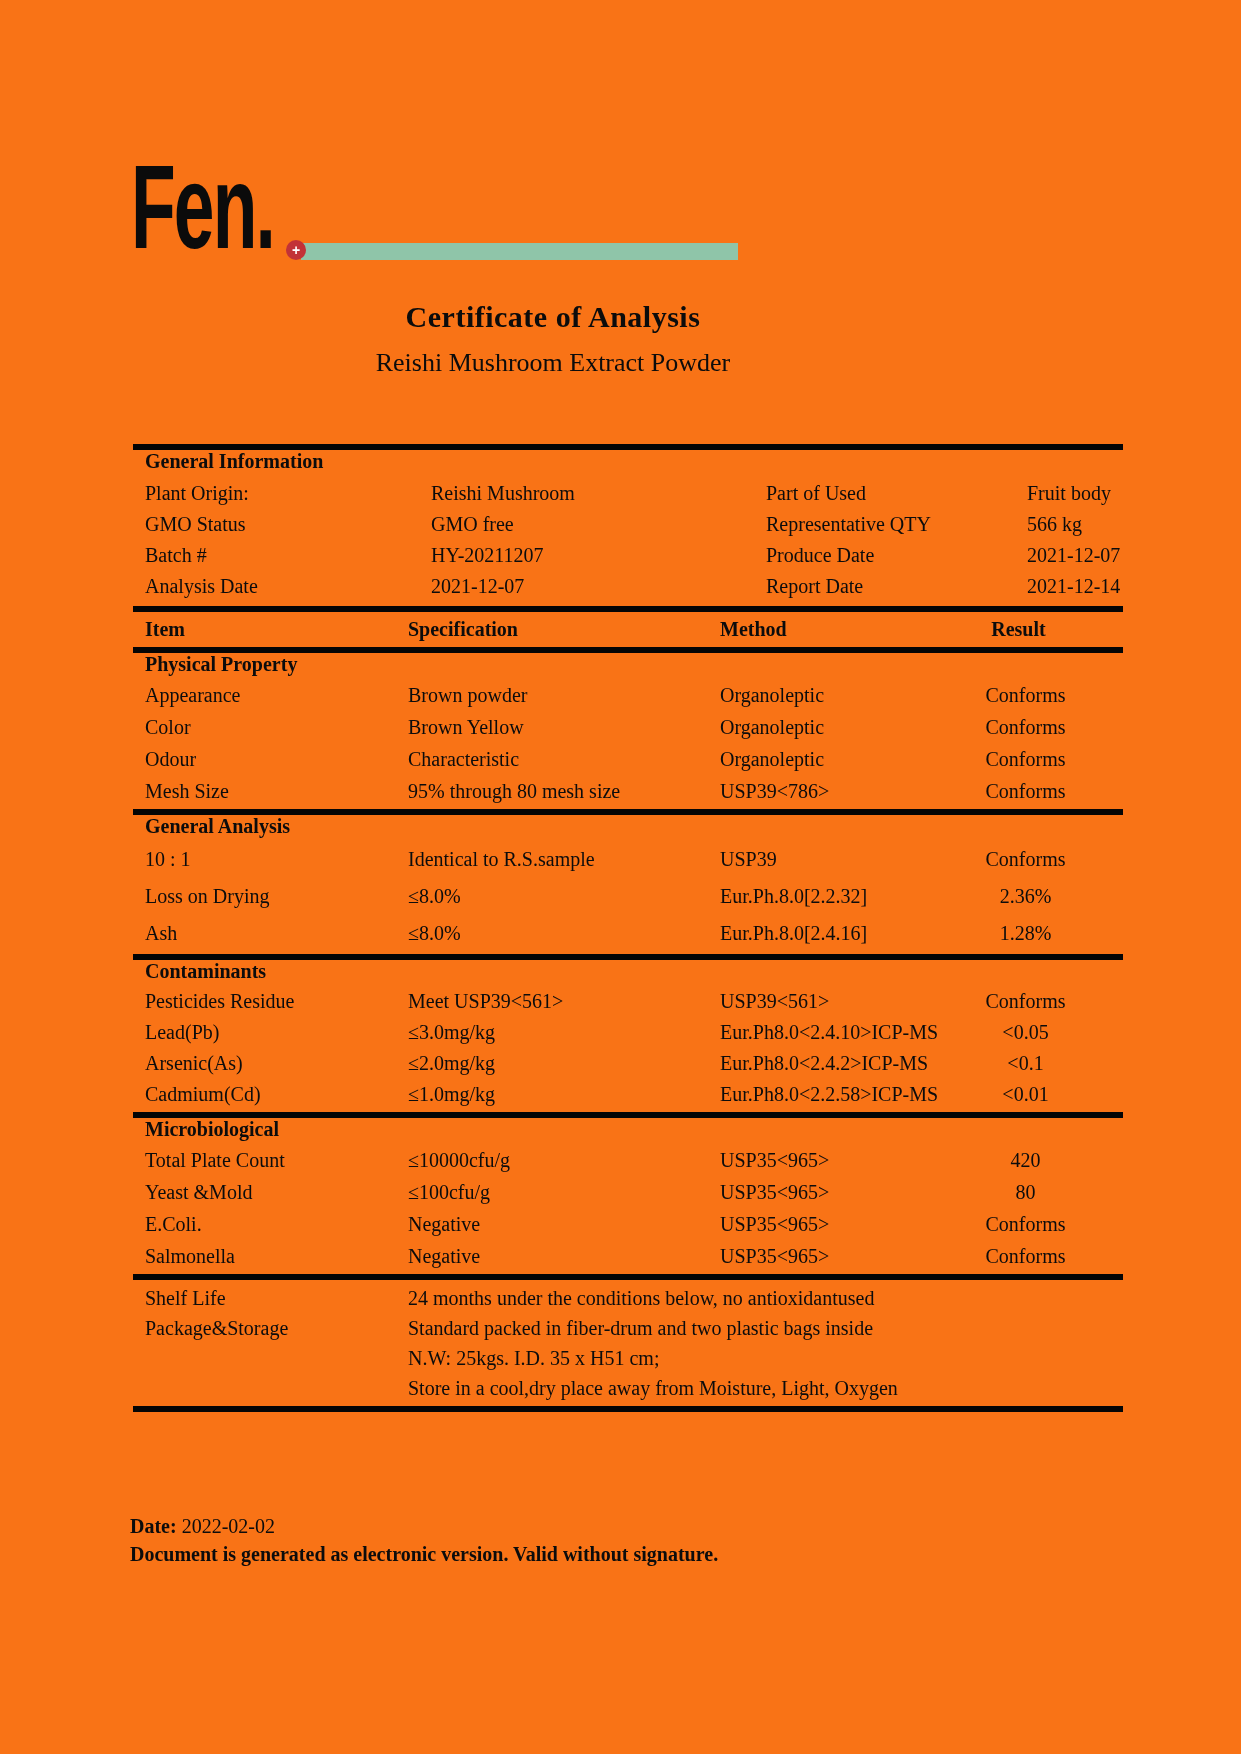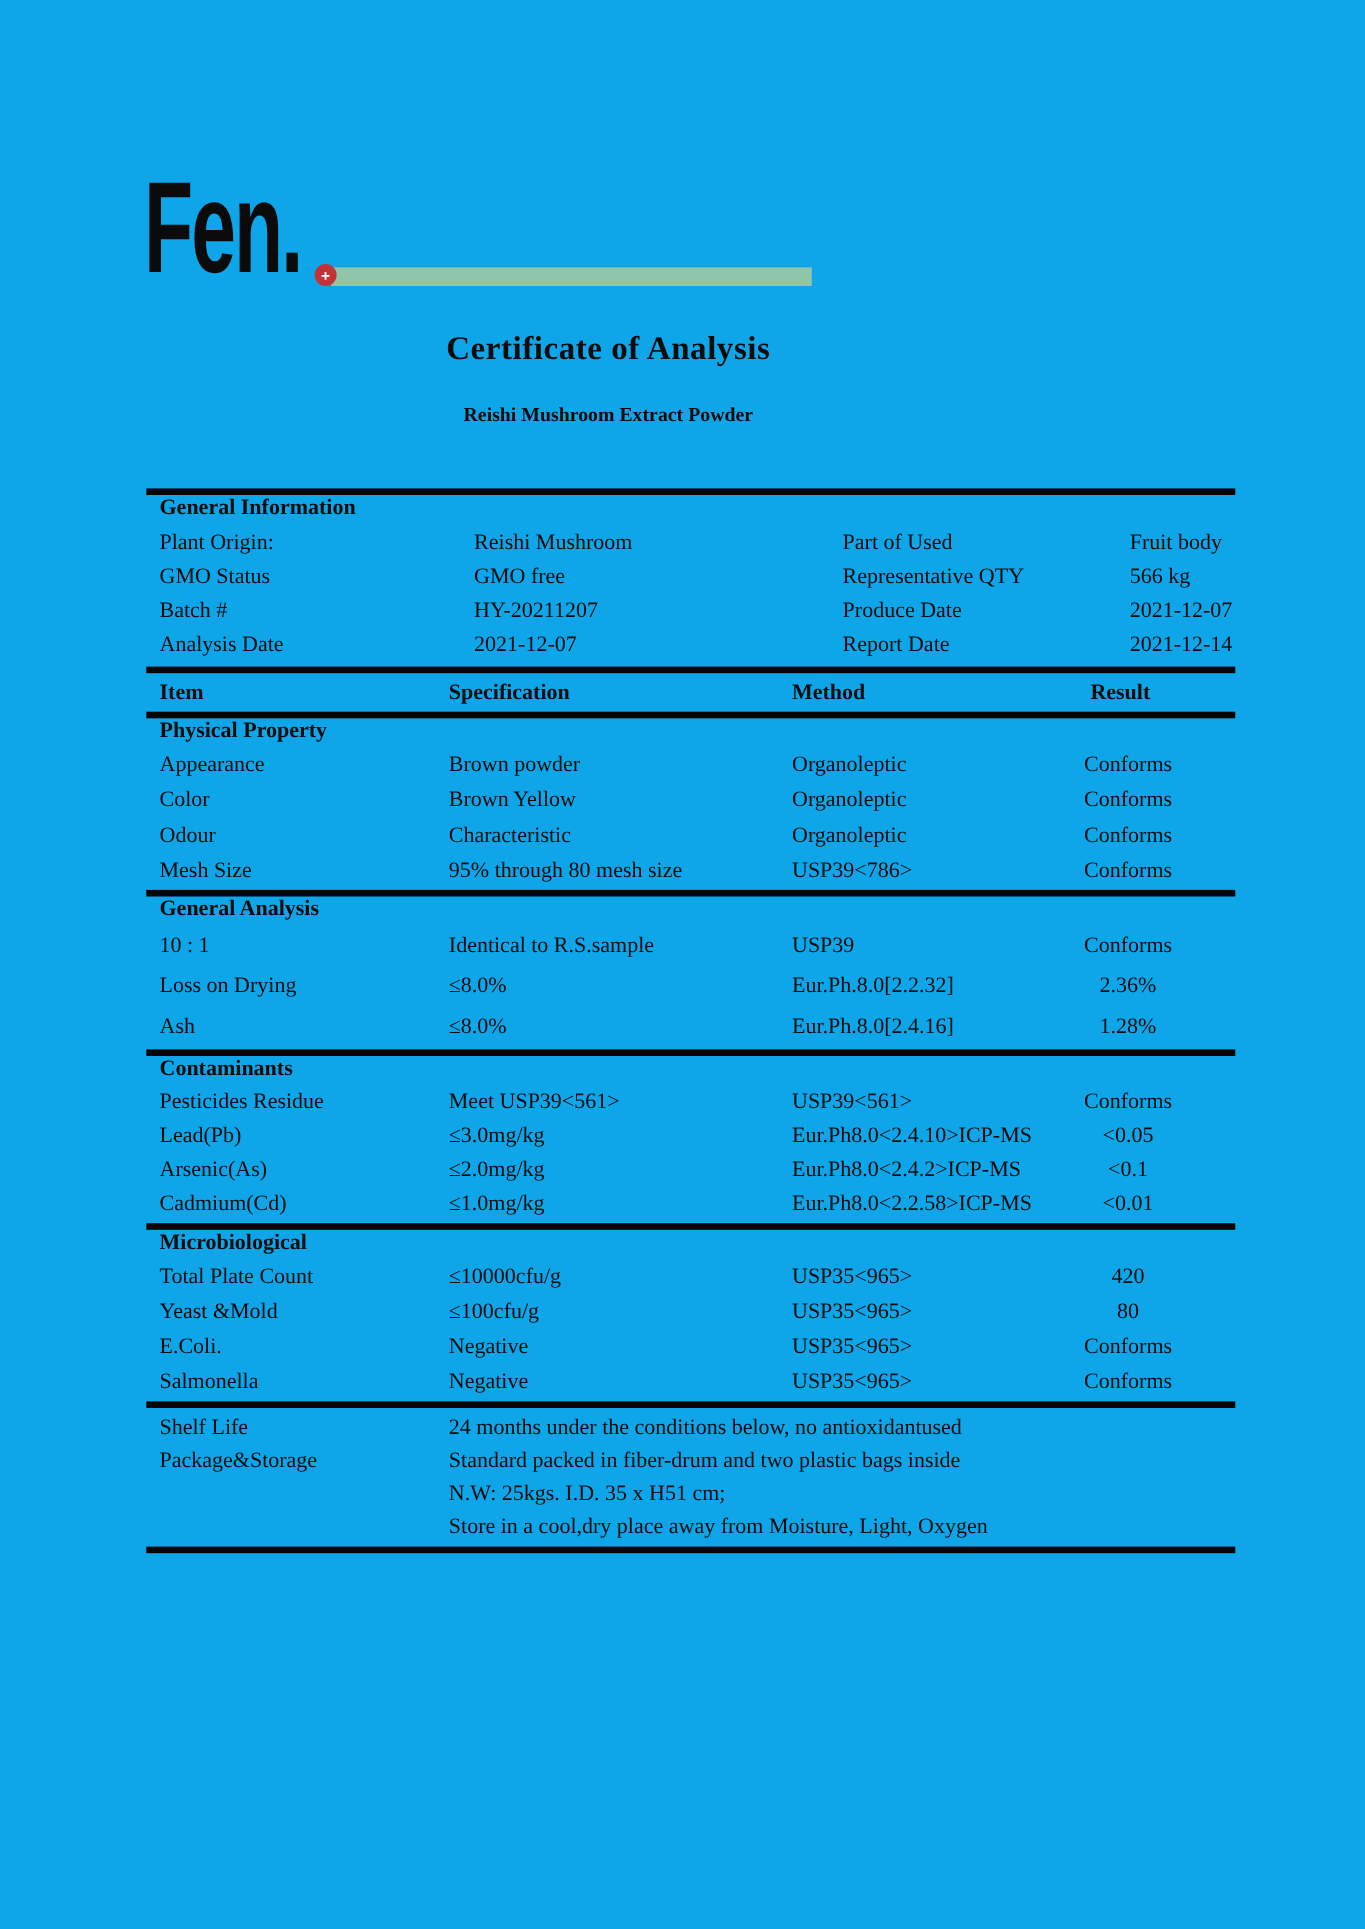--- a/index.html
+++ b/index.html
@@ -1,31 +1,31 @@
 <!DOCTYPE html>
 <html><head>
 <meta charset="utf-8">
 <style>
   html,body{margin:0;padding:0;background:#ffffff;}
   body{width:1241px;height:1754px;position:relative;font-family:"Liberation Serif",serif;color:#0c0c0c;}
-  .page{position:absolute;inset:0;background:#0ea5e9;}
+  .page{position:absolute;inset:0;background:#f97316;}
 
   
   .logo-text{position:absolute;left:131px;top:148px;font-family:"Liberation Sans",sans-serif;
              font-weight:800;font-size:118px;line-height:1;letter-spacing:-3px;color:#0b0b0b;
              transform:scaleX(.62);transform-origin:left top;}
   .logo-dot{position:absolute;left:286px;top:240px;width:20px;height:20px;border-radius:50%;
             display:flex;align-items:center;justify-content:center;z-index:3;
             font-family:"Liberation Sans",sans-serif;font-weight:bold;font-size:14px;color:#fff;line-height:1;}
   .logo-bar{position:absolute;left:301px;top:243px;width:437px;height:17px;z-index:1;}
 
   
   .title-wrap{position:absolute;left:133px;top:0;width:840px;text-align:center;}
   .doc-title{position:absolute;top:300px;width:100%;font-size:30px;font-weight:bold;letter-spacing:.5px;}
-  .doc-subtitle{position:absolute;top:367px;width:100%;font-size:18px;font-weight:bold;}
+  .doc-subtitle{position:absolute;top:348px;width:100%;font-size:26px;font-weight:normal;}
 
   
   .coa-table{position:absolute;left:133px;top:444px;width:990px;font-size:20px;}
   .rule{height:6px;background:#050505;}
   .sec-head{font-weight:bold;padding:0 0 4px 12px;height:22px;line-height:22px;}
   .grid-row{display:grid;grid-template-columns:275px 312px 238px 165px;align-items:center;height:32px;}
   .grid-row.info-row{height:31px;gap:23px;}
   .grid-row.ga-row{height:37px;}
   .grid-row.contam-row{height:31px;}
   .grid-row.head-row{height:35px;font-weight:bold;}
@@ -230,14 +230,21 @@
       </div>
       <div class="storage-row">
         <div class="lbl"></div>
         <div>Store in a cool,dry place away from Moisture, Light, Oxygen</div>
       </div>
     </div>
 
     <div class="rule"></div>
   </div>
 
+  <div class="footer">
+    <div>
+      <span class="bold">Date:</span>
+      <span>2022-02-02</span>
+    </div>
+    <div class="bold">Document is generated as electronic version. Valid without signature.</div>
+  </div>
 
 </div>
 
 </body></html>

